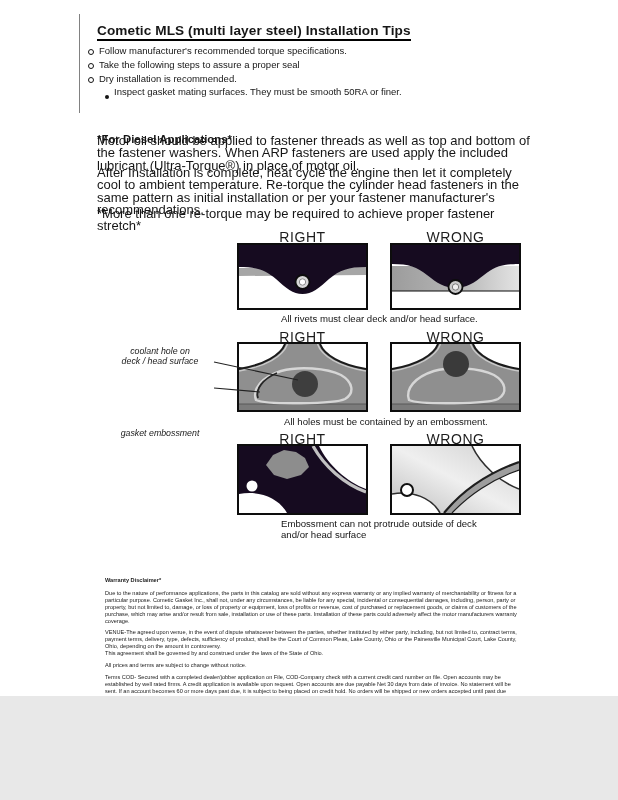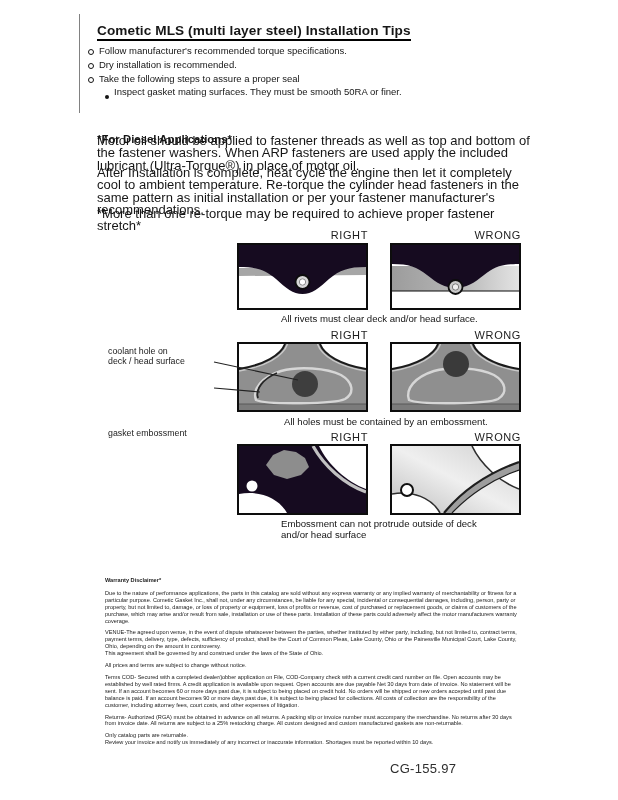--- a/index.html
+++ b/index.html
@@ -1,16 +1,16 @@
 <!DOCTYPE html>
 <html><head>
 <meta charset="utf-8">
 <style>
   html,body{margin:0;padding:0;background:#e8e8e8;}
-  .page{position:relative;width:618px;height:800px;background:#ffffff;overflow:hidden;
+  .page{position:relative;width:618px;height:696px;background:#ffffff;overflow:hidden;
         font-family:"Liberation Sans","DejaVu Sans",sans-serif;color:#161616;}
   .abs{position:absolute;}
 
   .title{left:97px;top:23px;font-size:13.6px;font-weight:bold;
          border-bottom:2px solid #000;padding-bottom:1px;letter-spacing:.1px;}
 
   .artifact{left:79px;top:14px;width:1px;height:99px;background:#818181;}
 
   .bullets{left:88px;top:44px;width:445px;font-size:9.5px;}
   .brow{display:flex;align-items:flex-start;line-height:13.8px;}
@@ -18,26 +18,26 @@
   .mark{flex:0 0 auto;width:4px;height:4px;border-radius:50%;margin:5px 5px 0 0;}
   .mark.hollow{border:1px solid #141414;}
   .mark.solid{background:#141414;}
 
   .dheading{left:97px;top:119px;font-size:11.4px;font-weight:bold;margin-top:14px;}
   .para{left:97px;width:440px;font-size:13px;line-height:12.4px;}
   .p1{top:135px;}
   .p2{top:167px;}
   .note{top:208px;}
 
-  .rwlabel{width:131px;text-align:right;font-size:11px;color:#1d1d1d;letter-spacing:.6px;}
+  .rwlabel{width:131px;text-align:center;font-size:14px;color:#1d1d1d;letter-spacing:.6px;}
   .panel{width:131px;height:67px;border:2px solid #0d0d0d;box-sizing:border-box;background:#fff;}
   .panel svg{display:block;}
   .cap{font-size:9.6px;color:#141414;line-height:11.4px;margin-left:44px;}
 
-  .annot{width:104px;text-align:left;font-size:8.8px;line-height:10.4px;color:#1a1a1a;}
+  .annot{width:104px;text-align:center;font-size:8.8px;line-height:10.4px;color:#1a1a1a;font-style:italic;}
 
   .legal{left:105px;top:577px;width:412px;font-size:5.6px;line-height:6.9px;color:#222;}
   .legal .lh{font-weight:bold;margin:0 0 6px 0;}
   .legal p{margin:0 0 5px 0;}
   .legal p.tight{margin-bottom:0;}
 
   .doccode{left:390px;top:761px;font-size:13px;color:#2e2e2e;letter-spacing:.3px;}
 </style>
 </head>
 <body>
@@ -48,25 +48,25 @@
 
   <div class="abs title">Cometic MLS (multi layer steel) Installation Tips</div>
 
   <div class="abs bullets">
     <div class="brow">
       <span class="mark hollow"></span>
       <span>Follow manufacturer's recommended torque specifications.</span>
     </div>
     <div class="brow">
       <span class="mark hollow"></span>
-      <span>Dry installation is recommended.</span>
+      <span>Take the following steps to assure a proper seal</span>
     </div>
     <div class="brow">
       <span class="mark hollow"></span>
-      <span>Take the following steps to assure a proper seal</span>
+      <span>Dry installation is recommended.</span>
     </div>
     <div class="brow sub">
       <span class="mark solid"></span>
       <span>Inspect gasket mating surfaces.  They must be smooth 50RA or finer.</span>
     </div>
   </div>
 
   <div class="abs dheading">*For Diesel Applications*</div>
   <div class="abs para p1">Motor oil should be applied to fastener threads as well as top and bottom of the fastener washers. When ARP fasteners are used apply the included lubricant (Ultra-Torque®) in place of motor oil.</div>
   <div class="abs para note">*More than one re-torque may be required to achieve proper fastener stretch*</div>

